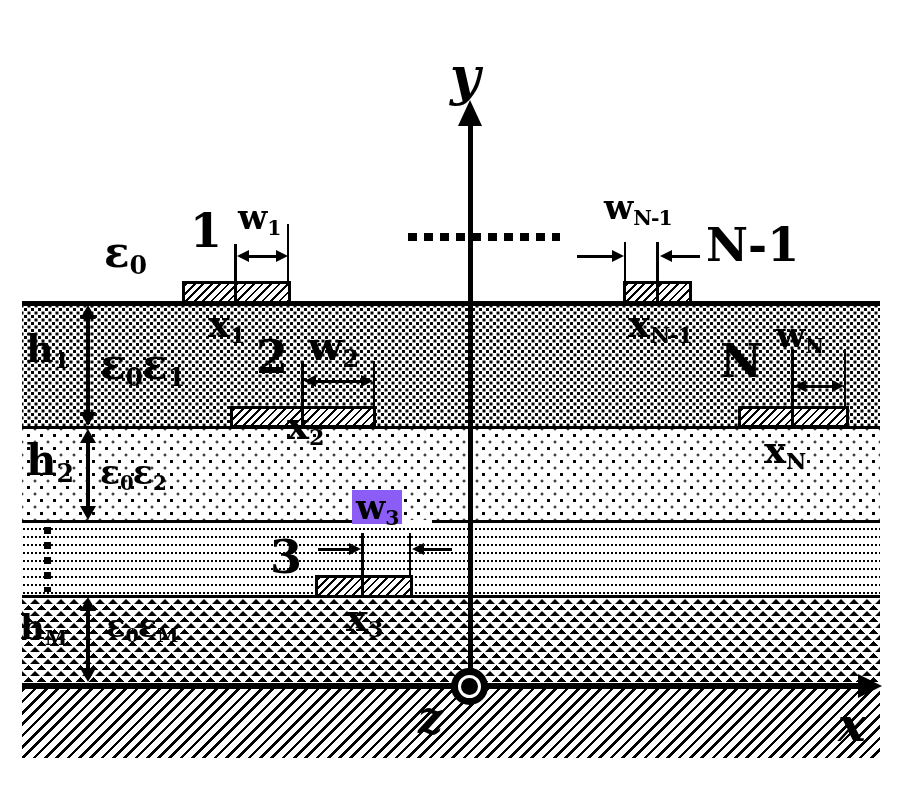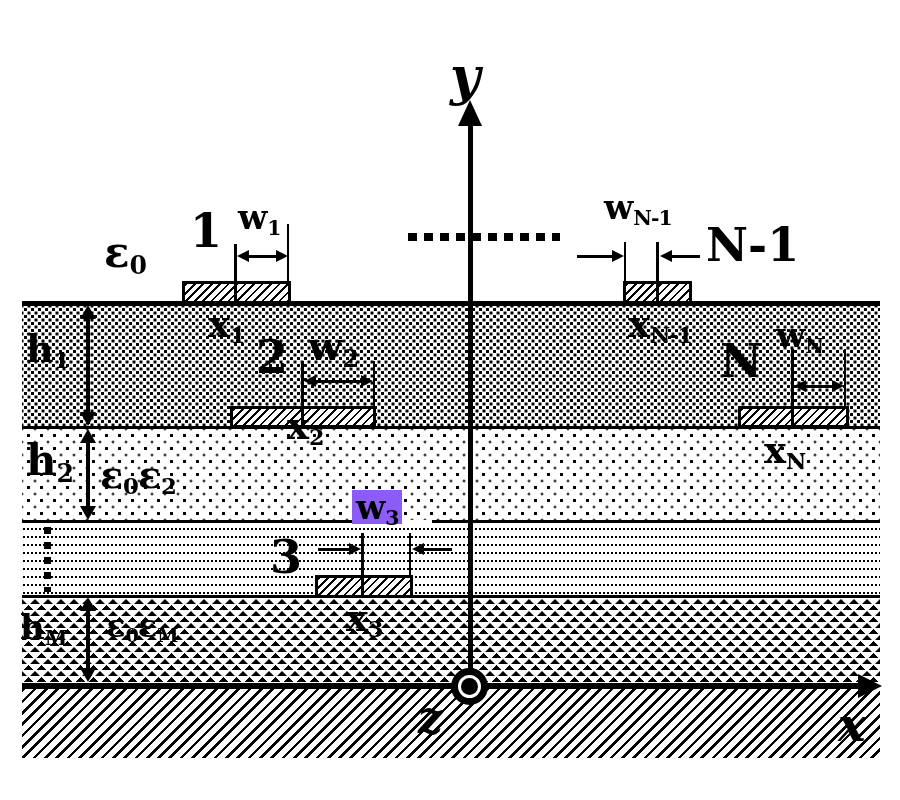--- a/index.html
+++ b/index.html
@@ -127,22 +127,23 @@
   <div class="ah ah-down" style="left:80px;top:412px;"></div>
   <div class="ln" style="left:86px;top:436px;width:4px;height:80px;"></div>
   <div class="ah ah-up" style="left:80px;top:429px;"></div>
   <div class="ah ah-down" style="left:80px;top:506px;"></div>
   <div class="ln" style="left:86px;top:604px;width:4px;height:74px;"></div>
   <div class="ah ah-up" style="left:80px;top:597px;"></div>
   <div class="ah ah-down" style="left:80px;top:668px;"></div>
 
   <div class="lbl" style="left:104px;top:232px;font-size:42px;"><span>ε</span><sub>0</sub></div>
   <div class="lbl" style="left:26px;top:330px;font-size:38px;"><span>h</span><sub>1</sub></div>
+  <div class="lbl" style="left:100px;top:344px;font-size:42px;"><span>ε</span><sub>0</sub><span>ε</span><sub>1</sub></div>
   <div class="lbl" style="left:26px;top:440px;font-size:42px;text-align:right;"><span>h</span><sub>2</sub></div>
-  <div class="lbl" style="left:100px;top:456px;font-size:38px;"><span>ε</span><sub>0</sub><span>ε</span><sub>2</sub></div>
+  <div class="lbl" style="left:100px;top:456px;font-size:33px;"><span>ε</span><sub>0</sub><span>ε</span><sub>2</sub></div>
   <div class="lbl" style="left:20px;top:610px;font-size:34px;"><span>h</span><sub>M</sub></div>
   <div class="lbl" style="left:106px;top:610px;font-size:32px;"><span>ε</span><sub>0</sub><span>ε</span><sub>M</sub></div>
 
   <div class="lbl axis-lbl" style="left:450px;top:50px;font-size:52px;"><span>y</span></div>
   <div class="lbl axis-lbl" style="left:838px;top:702px;font-size:46px;"><span>x</span></div>
   <div class="lbl axis-lbl" style="left:418px;top:696px;font-size:44px;"><span>z</span></div>
   <div class="origin-outer"></div>
   <div class="origin-dot"></div>
 
 </div>

